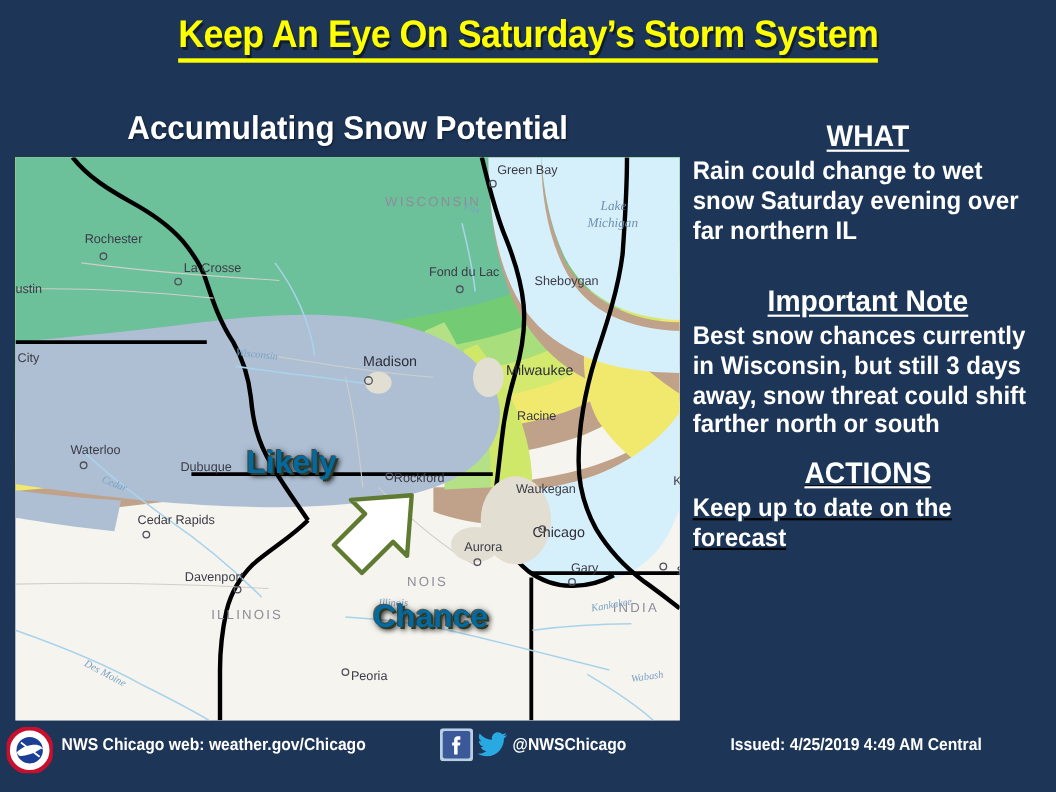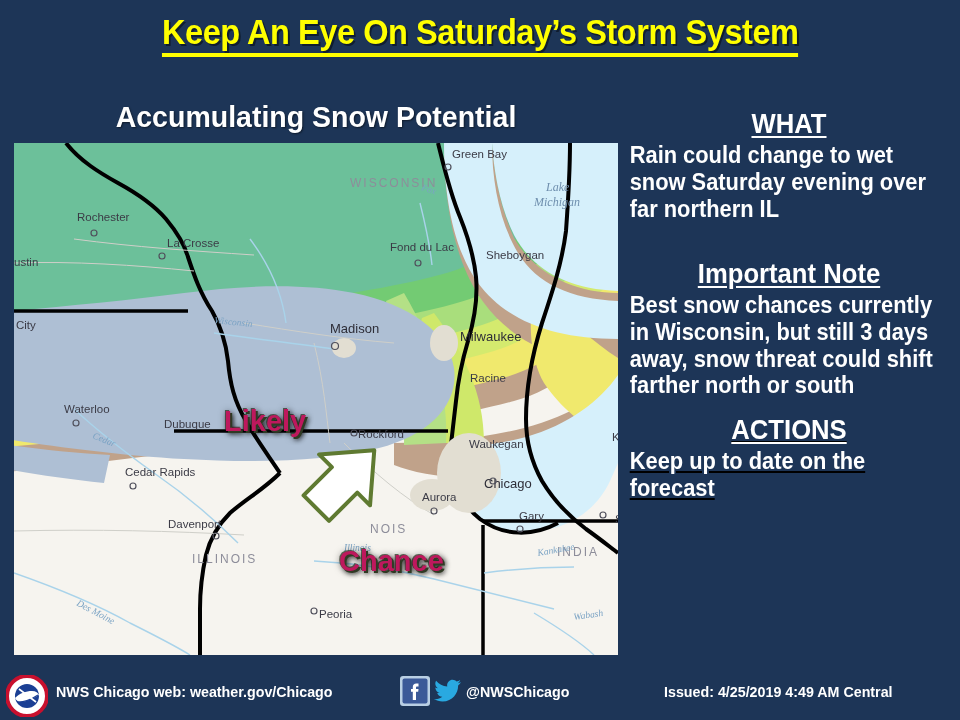--- a/index.html
+++ b/index.html
@@ -68,21 +68,21 @@
     font-size: 12px; fill: #6f8fae; font-style: italic;
   }
   .river-label {
     font-family: "Liberation Serif", serif;
     font-size: 9.5px; fill: #7ba3c4; font-style: italic;
   }
 
   
   .prob-label {
     position: absolute;
-    color: #be185d;
+    color: #0369a1;
     font-weight: bold;
     font-size: 29px;
     letter-spacing: 0px;
     text-shadow:
       2px 2px 0 #2f3a24, 3px 3px 5px rgba(0,0,0,0.85),
      -1px -1px 0 rgba(40,48,30,0.7), 0 0 7px rgba(0,0,0,0.5);
     white-space: nowrap;
     line-height: 1.05;
   }
   #prob-likely { left: 210px; top: 263px; }
@@ -113,21 +113,21 @@
     transform-origin: left center;
     margin: 0;
     padding-left: 6px;
   }
   #sec-what { margin-top: 17px; }
   #sec-note { margin-top: 36px; }
   #sec-actions { margin-top: 16px; text-decoration: underline; }
 
   
   #footer {
-    position: absolute; left: 0; top: 662px;
+    position: absolute; left: 0; top: 648px;
     width: 960px; height: 58px;
   }
   .footer-text {
     position: absolute;
     color: #ffffff;
     font-size: 15.5px;
     font-weight: bold;
     transform: scaleX(0.92);
     transform-origin: left center;
     white-space: nowrap;

